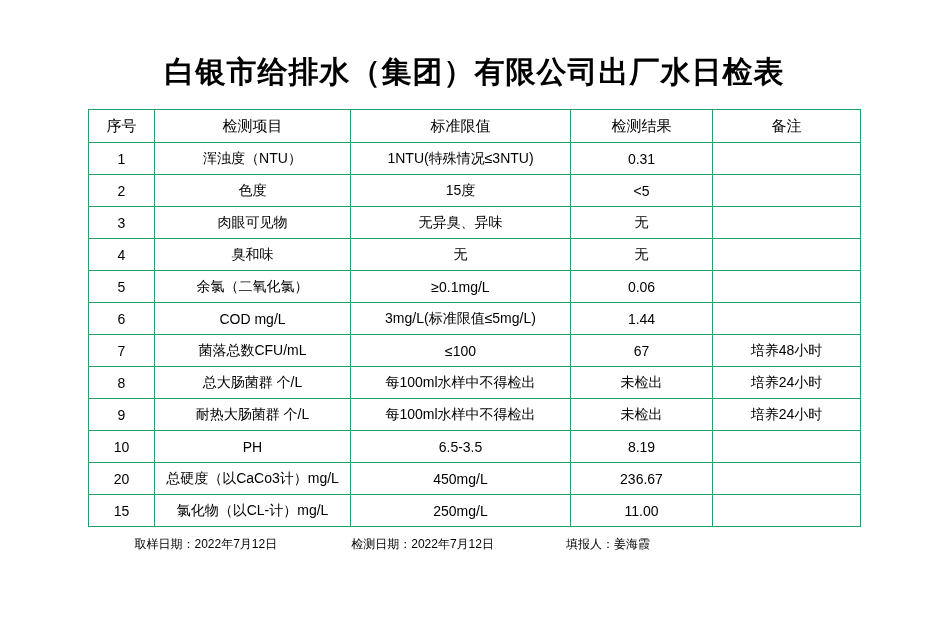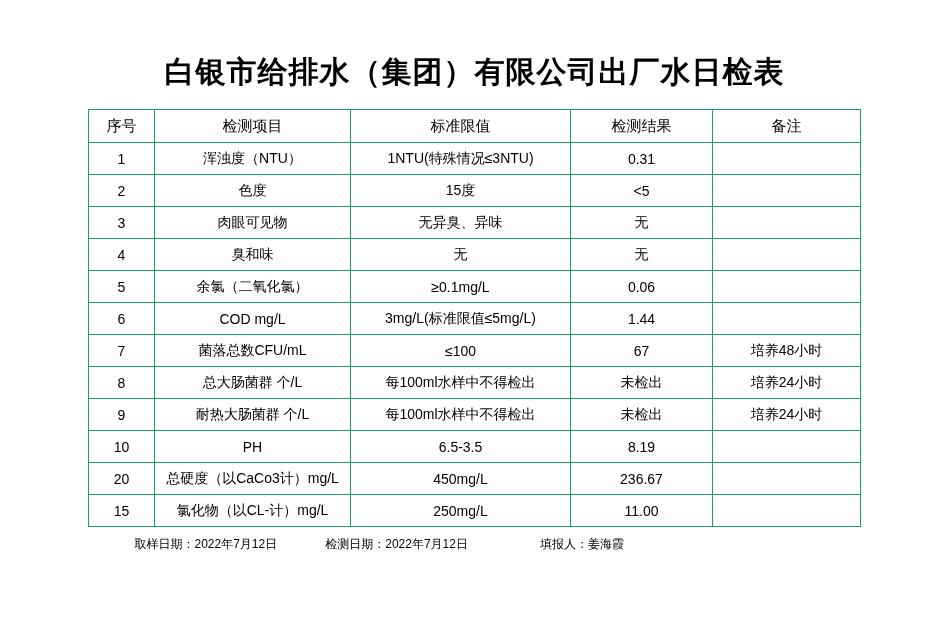--- a/index.html
+++ b/index.html
@@ -59,21 +59,21 @@
     width: 772px;
     margin: 9px auto 0 auto;
     display: flex;
     font-size: 12px;
     font-family: "Liberation Sans", "DejaVu Sans", sans-serif;
   }
   .footer .f-cell {
     white-space: nowrap;
   }
   .footer .f-sample { margin-left: 46px; }
-  .footer .f-test   { margin-left: 48px; }
+  .footer .f-test   { margin-left: 74px; }
   .footer .f-filler { margin-left: 72px; }
 
   .num { font-family: "Liberation Sans", "DejaVu Sans", sans-serif; }
 </style>
 </head>
 <body>
 
 <div class="page">
 
   <div class="doc-title">白银市给排水（集团）有限公司出厂水日检表</div>

